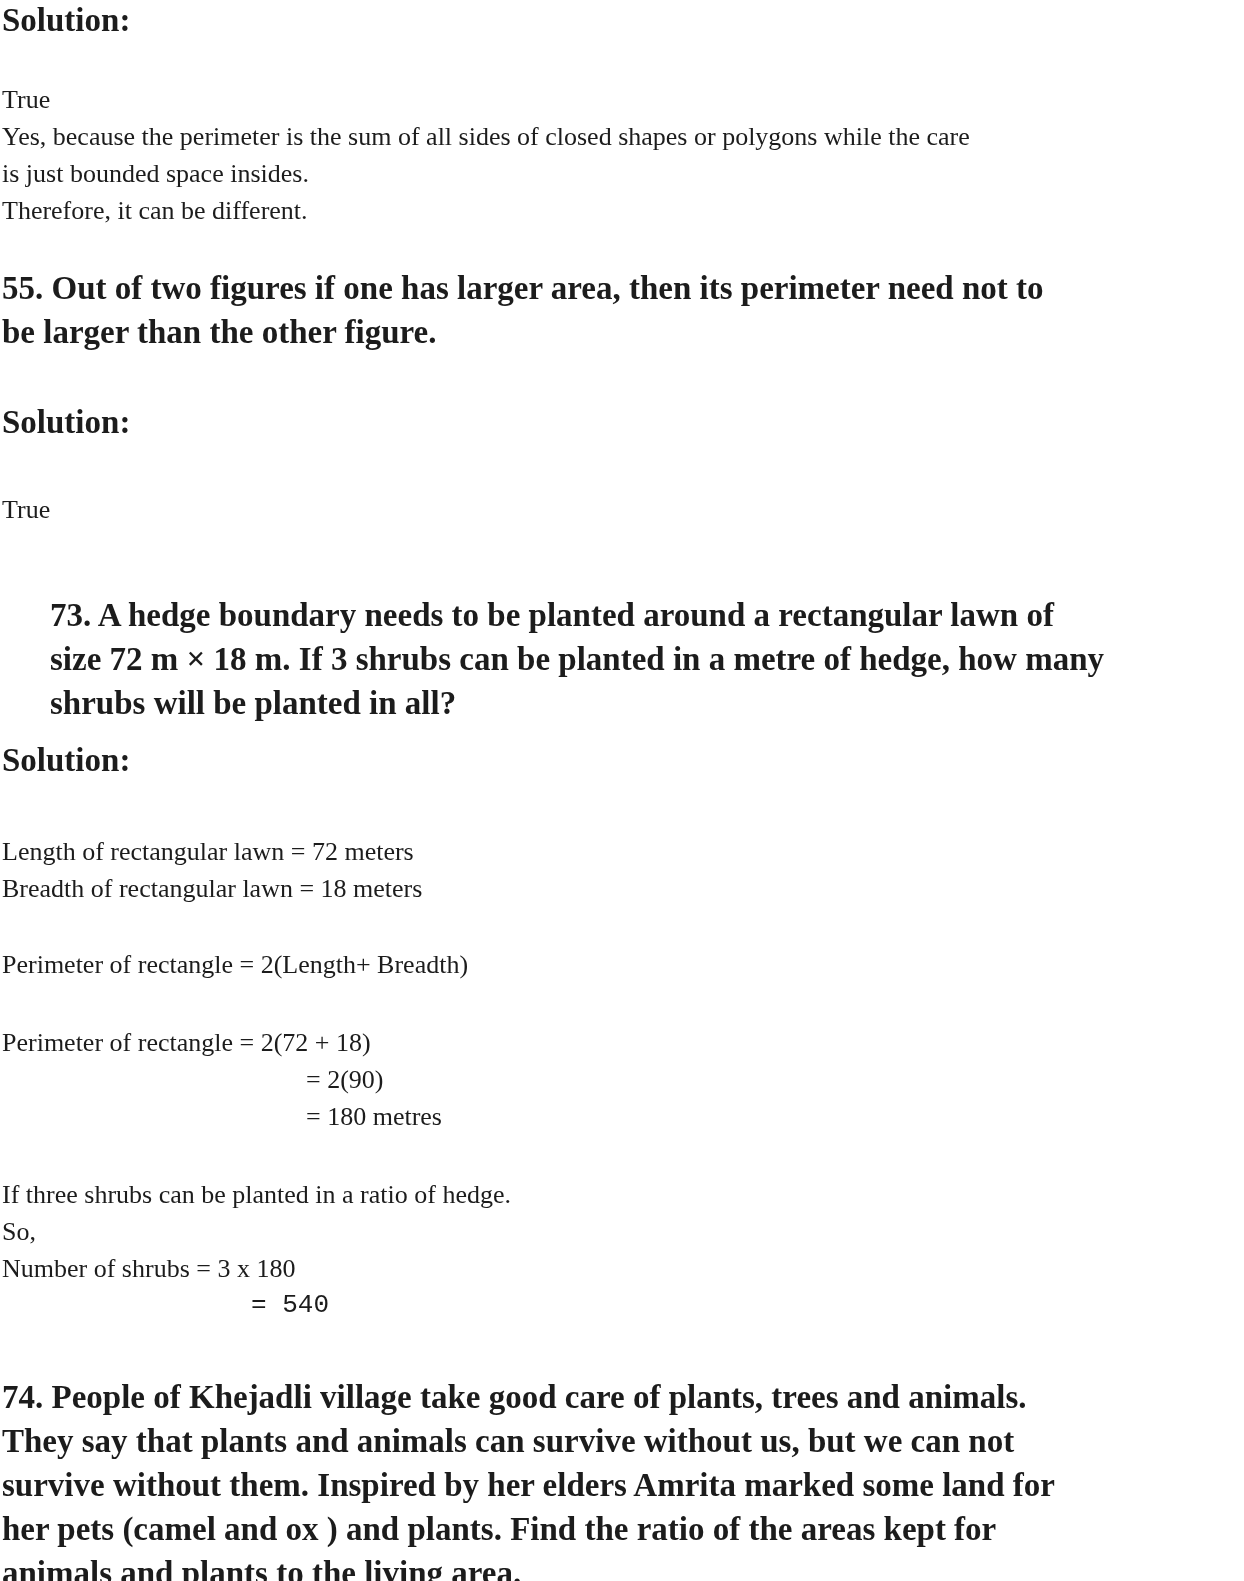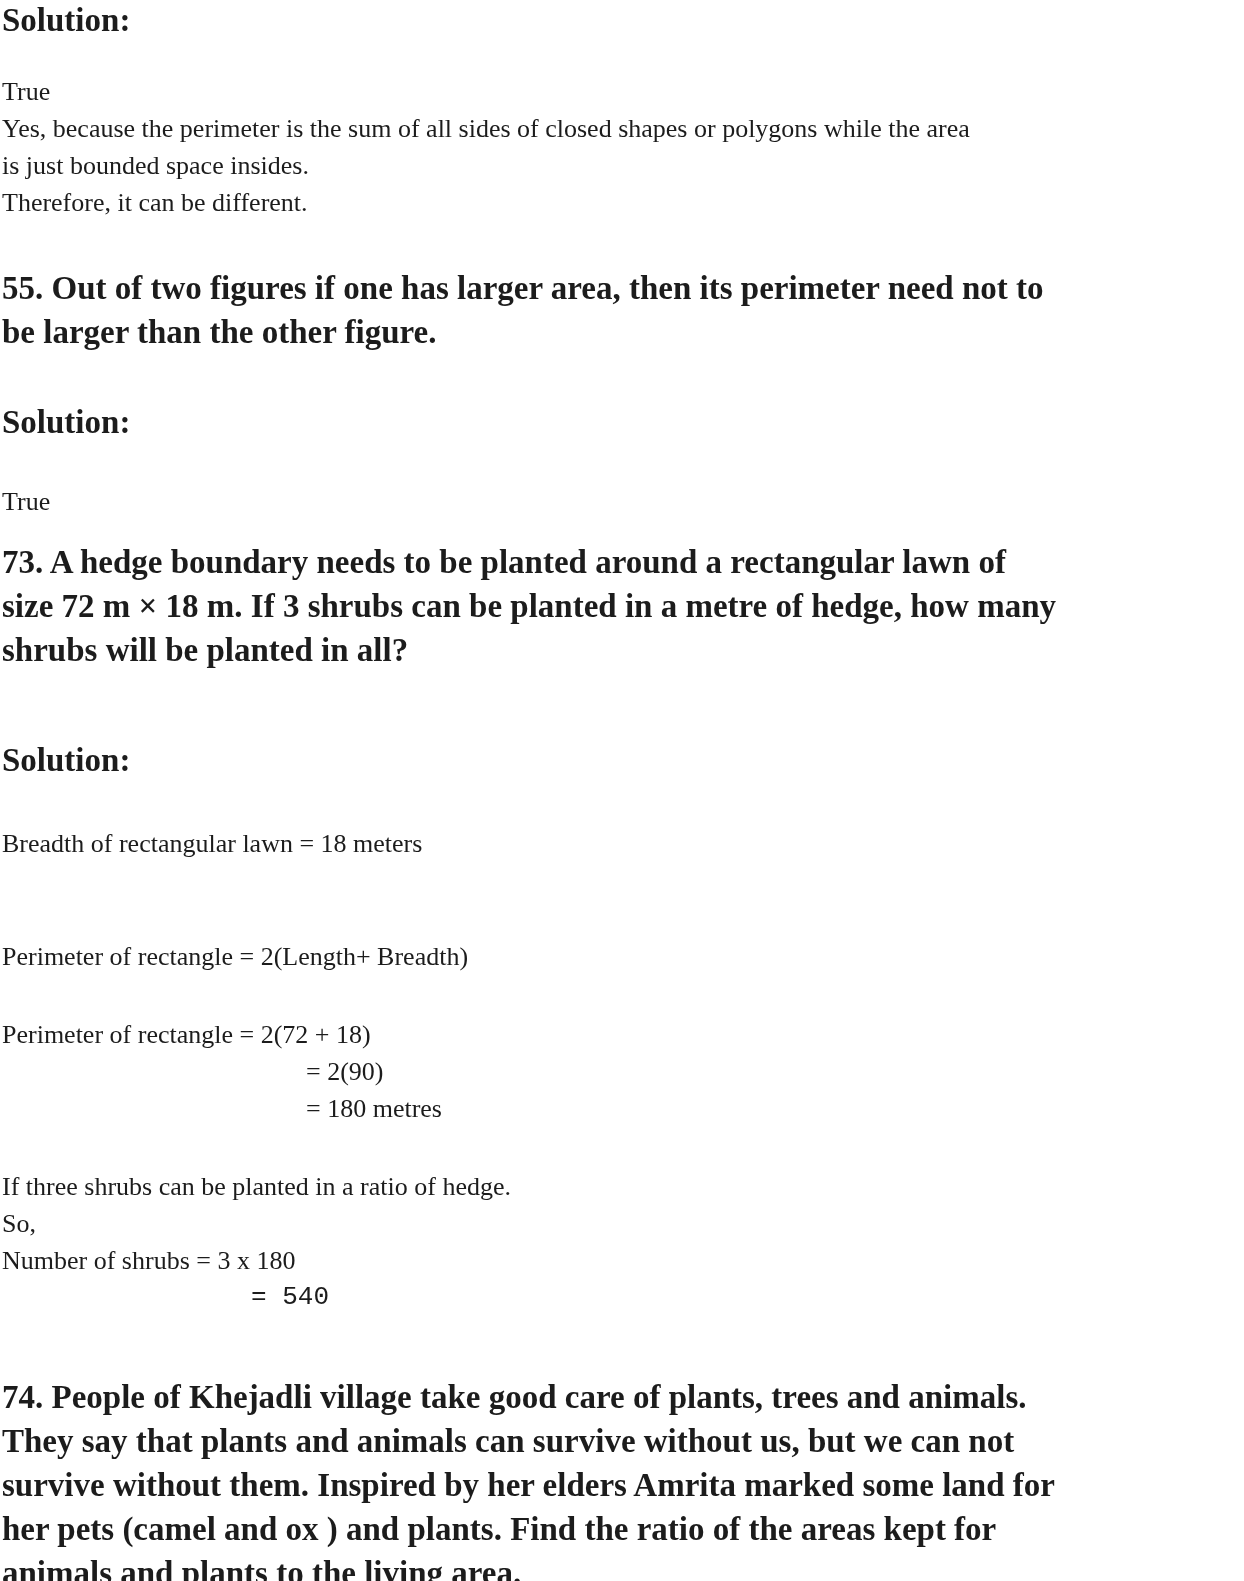--- a/index.html
+++ b/index.html
@@ -23,67 +23,69 @@
   }
   .heading {
     font-size: 33px;
     line-height: 44px;
     font-weight: bold;
   }
   .body-text {
     font-size: 26px;
     line-height: 37px;
     font-weight: normal;
+    margin-top: 8px;
   }
   .line {
     white-space: nowrap;
   }
   .indent-eq1 { padding-left: 304px; }
   .indent-eq2 { padding-left: 249px; font-family: Liberation Mono, monospace; }
 </style>
 </head>
 <body>
 
 <div class="page" style="background: rgb(255, 255, 255); color: rgb(28, 28, 28);">
 
   <div class="block heading" style="top: -2px;">
     <div class="line">Solution:</div>
   </div>
 
   <div class="block body-text" style="top: 73px;">
     <div class="line">True</div>
-    <div class="line">Yes, because the perimeter is the sum of all sides of closed shapes or polygons while the area</div>
+    <div class="line">Yes, because the perimeter is the sum of all sides of closed shapes or polygons while the care</div>
     <div class="line">is just bounded space insides.</div>
     <div class="line">Therefore, it can be different.</div>
   </div>
 
   <div class="block heading" style="top: 266px;">
     <div class="line">55. Out of two figures if one has larger area, then its perimeter need not to</div>
     <div class="line">be larger than the other figure.</div>
   </div>
 
   <div class="block heading" style="top: 400px;">
     <div class="line">Solution:</div>
   </div>
 
   <div class="block body-text" style="top: 483px;">
     <div class="line">True</div>
   </div>
 
-  <div class="block heading" style="top: 540px;">
+  <div class="block heading" style="top: 593px; margin-left: 48px;">
     <div class="line">73. A hedge boundary needs to be planted around a rectangular lawn of</div>
     <div class="line">size 72 m × 18 m. If 3 shrubs can be planted in a metre of hedge, how many</div>
     <div class="line">shrubs will be planted in all?</div>
   </div>
 
   <div class="block heading" style="top: 738px;">
     <div class="line">Solution:</div>
   </div>
 
   <div class="block body-text" style="top: 825px;">
+    <div class="line">Length of rectangular lawn = 72 meters</div>
     <div class="line">Breadth of rectangular lawn = 18 meters</div>
   </div>
 
   <div class="block body-text" style="top: 938px;">
     <div class="line">Perimeter of rectangle = 2(Length+ Breadth)</div>
   </div>
 
   <div class="block body-text" style="top: 1016px;">
     <div class="line">Perimeter of rectangle = 2(72 + 18)</div>
     <div class="line indent-eq1">= 2(90)</div>

